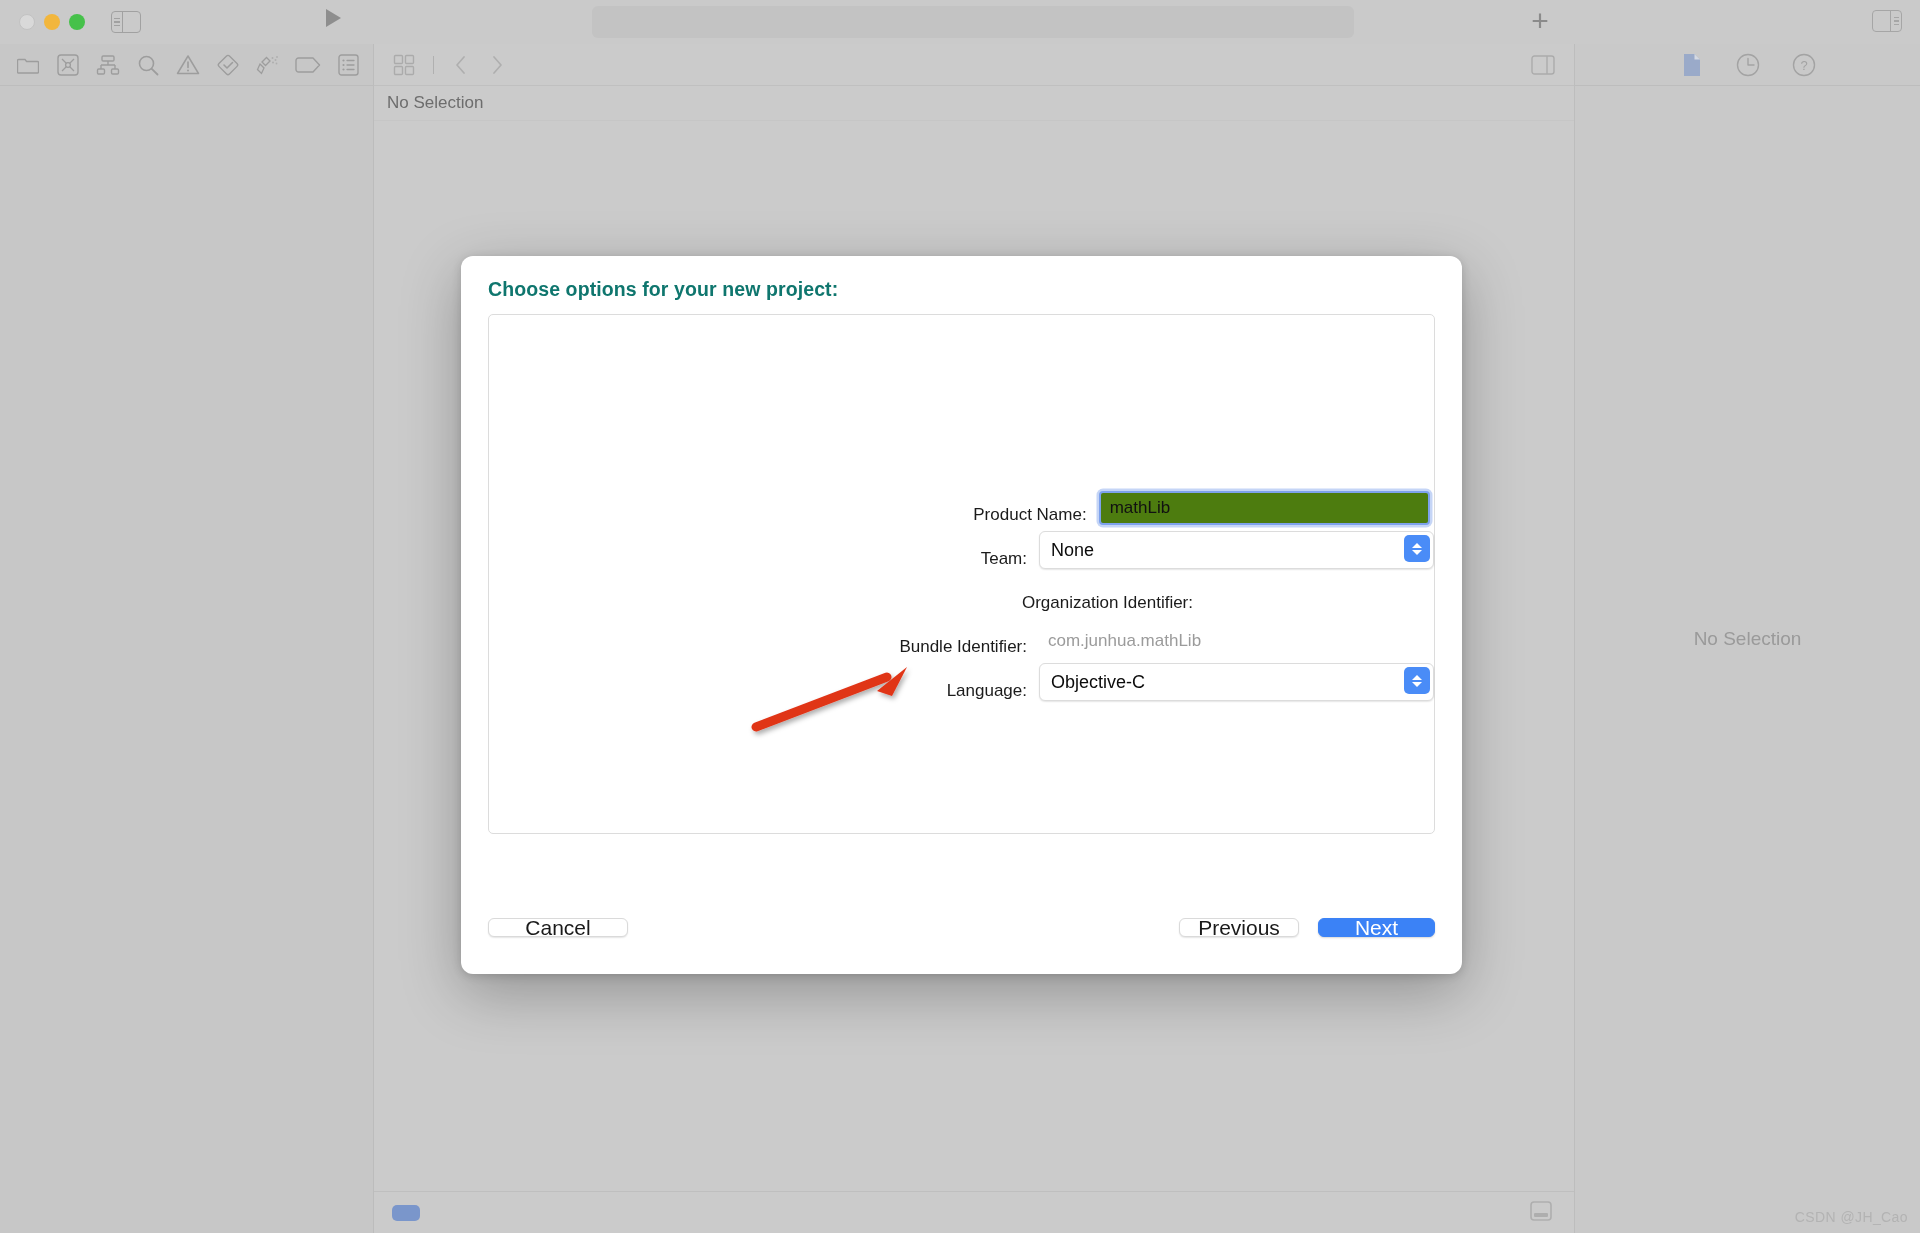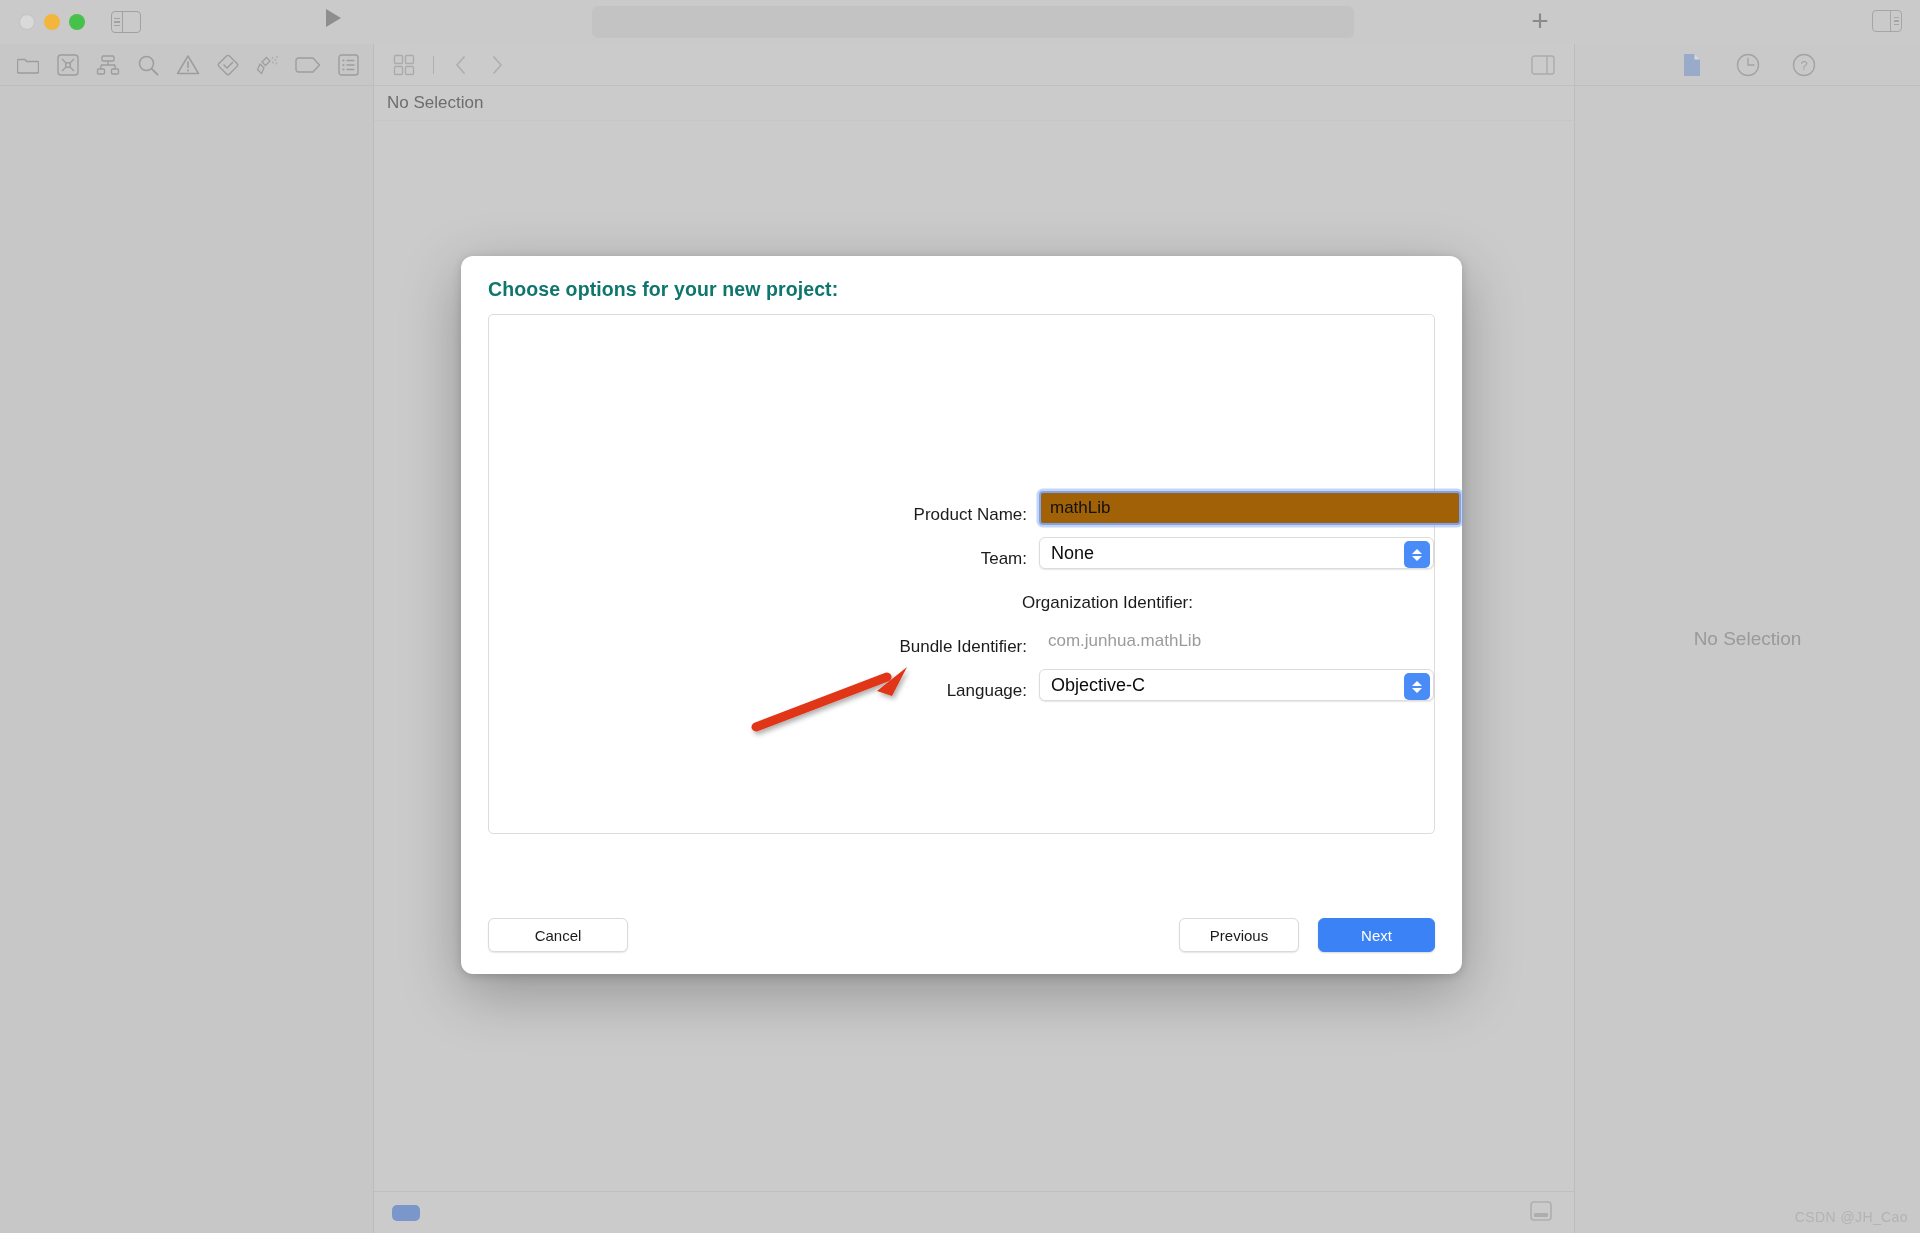--- a/index.html
+++ b/index.html
@@ -149,38 +149,38 @@
     position: absolute; left: 0; right: 0; top: 178px;
   }
   .row { display: flex; align-items: flex-end; height: 32px; margin-bottom: 12px; }
   .row-label {
     width: 716px; text-align: right; padding-right: 12px;
     font-size: 17px; color: #1b1b1b;
   }
   .row-field { width: 395px; position: relative; }
 
   input.text-field, .text-static {
-    width: 422px; height: 32px;
+    width: 331px; height: 32px;
     border: 1px solid #d0d0d0; border-radius: 4px;
-    background: #a16207; font-size: 17px; color: #111;
+    background: #4d7c0f; font-size: 17px; color: #111;
     padding: 0 9px; font-family: "Liberation Sans", sans-serif;
     outline: none;
   }
   input.text-field.focused {
     border: 2px solid #7ea2ec;
     box-shadow: 0 0 0 2.5px rgba(126,162,236,.45);
     height: 34px;
   }
   .text-static.plain {
     border: none; background: transparent; color: #9b9b9b;
     display: flex; align-items: center; padding-left: 9px;
   }
 
   .popup {
-    width: 395px; height: 32px; position: relative;
+    width: 395px; height: 38px; position: relative;
     background: #fff; border: 1px solid #dcdcdc; border-radius: 6px;
     box-shadow: 0 1px 1.5px rgba(0,0,0,.10);
     display: flex; align-items: center;
   }
   .popup-value { font-size: 18px; color: #0b0b0b; padding-left: 11px; }
   .stepper {
     position: absolute; right: 3px; top: 3px;
     width: 26px; height: 27px; border-radius: 5px;
     background: #4a8cf7;
     display: flex; flex-direction: column; align-items: center; justify-content: center; gap: 2px;
@@ -189,23 +189,23 @@
     display: block; width: 0; height: 0;
     border-left: 5px solid transparent; border-right: 5px solid transparent;
   }
   .stepper i.up   { border-bottom: 5px solid #fff; }
   .stepper i.down { border-top: 5px solid #fff; }
 
   .sheet-buttons {
     position: absolute; left: 27px; right: 27px; bottom: 22px; height: 34px;
   }
   .btn {
-    height: 34px; border-radius: 6px; border: 1px solid #dadada;
+    height: 19px; border-radius: 6px; border: 1px solid #dadada;
     background: #fff; box-shadow: 0 1px 1.5px rgba(0,0,0,.10);
-    font-size: 15px; color: #1a1a1a; font-family: "Liberation Sans", sans-serif;
+    font-size: 21px; color: #1a1a1a; font-family: "Liberation Sans", sans-serif;
     display: inline-flex; align-items: center; justify-content: center; cursor: default;
   }
   .btn-cancel   { position: absolute; left: 0;   width: 140px; }
   .btn-previous { position: absolute; right: 136px; width: 120px; }
   .btn-next     { position: absolute; right: 0;  width: 117px;
                   background: #3b82f6; border-color: #3b82f6; color: #ffffff;
                   box-shadow: 0 1px 2px rgba(0,0,0,.16); }
 
   
   .annotation { position: absolute; left: 740px; top: 655px; width: 280px; height: 110px; pointer-events: none; }

